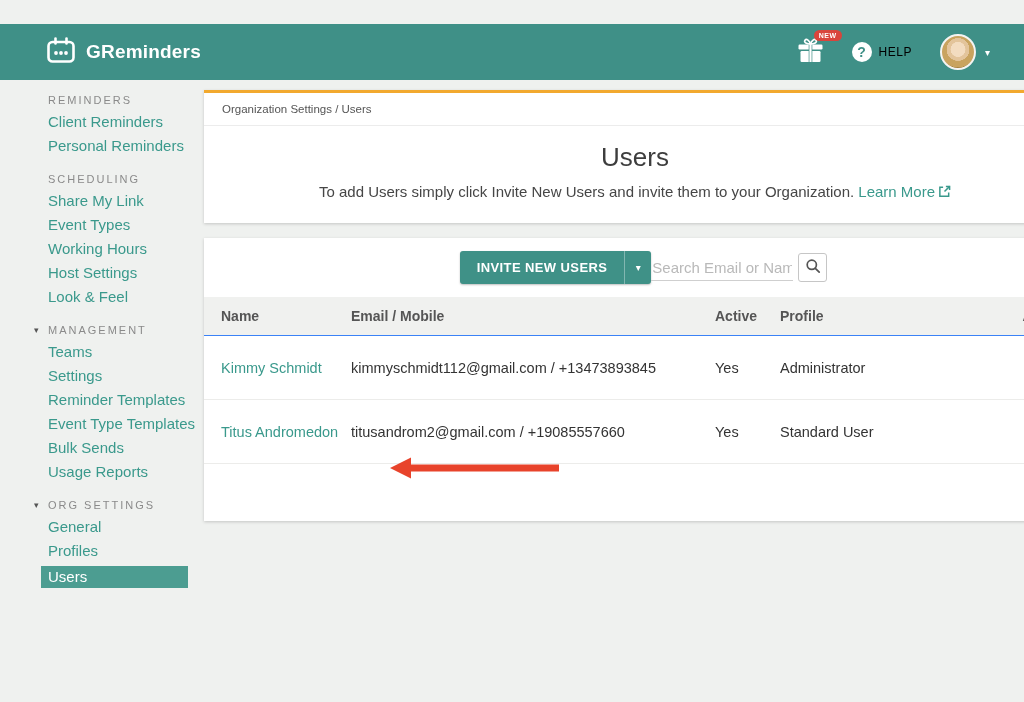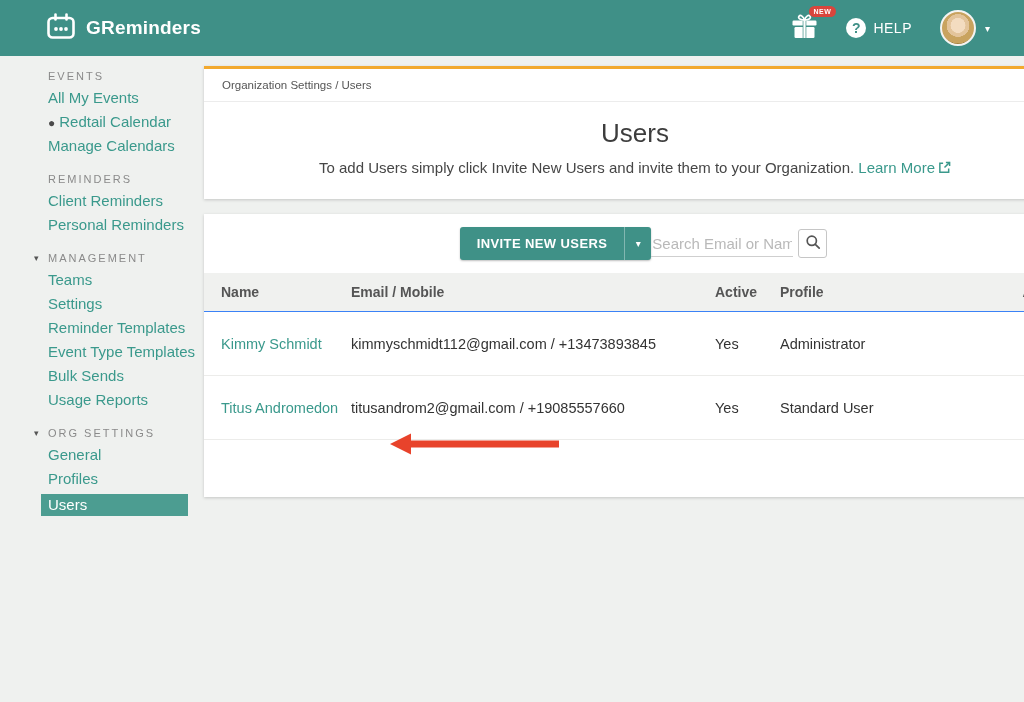--- a/index.html
+++ b/index.html
@@ -9,37 +9,38 @@
     background:#eff1ef;
     color:#3d3d3d;
     overflow:hidden;
   }
 
   
   .topbar {
     height:56px; background:#3f9087;
     display:flex; align-items:center; justify-content:space-between;
     padding:0 34px 0 46px;
+    margin-top:24px;
   }
   .brand { display:flex; align-items:center; gap:10px; }
   .brand-name { color:#fff; font-size:19px; font-weight:bold; letter-spacing:.2px; }
   .topbar-right { display:flex; align-items:center; gap:28px; }
   .gift-wrap { position:relative; cursor:pointer; }
   .new-badge {
     position:absolute; top:-8px; right:-18px;
     background:#d9453c; color:#fff; font-size:7px; font-weight:bold;
     padding:2px 5px; border-radius:8px; letter-spacing:.5px;
   }
   .help-wrap { display:flex; align-items:center; gap:7px; cursor:pointer; }
   .help-circle {
     width:20px; height:20px; border-radius:50%; background:#fff;
     color:#3f9087; font-weight:bold; font-size:14px;
     display:flex; align-items:center; justify-content:center;
   }
-  .help-label { color:#ffffff; font-size:14px; letter-spacing:.5px; }
+  .help-label { color:#000000; font-size:12px; letter-spacing:.5px; }
   .avatar-wrap { display:flex; align-items:center; gap:9px; cursor:pointer; }
   .avatar {
     width:36px; height:36px; border-radius:50%;
     border:2px solid #f4f4f2;
     background:
       radial-gradient(circle at 50% 42%, #f3dcc0 0 30%, #e3c49b 31% 46%, #c9a35f 47% 72%, #a8823f 73% 100%);
   }
   .caret-white { color:#fff; font-size:10px; }
 
   
@@ -178,33 +179,35 @@
       <span class="avatar"></span>
       <span class="caret-white">▾</span>
     </div>
   </div>
 </header>
 
 <div class="layout">
 
   <nav class="sidebar">
 
-    <div class="side-section">
-      <div class="side-heading">EVENTS</div>
-      <a class="side-item">All My Events</a>
-      <a class="side-item"><span class="dot">●</span><span>Redtail Calendar</span></a>
-      <a class="side-item">Manage Calendars</a>
-    </div>
 
     <div class="side-section">
       <div class="side-heading">REMINDERS</div>
       <a class="side-item">Client Reminders</a>
       <a class="side-item">Personal Reminders</a>
     </div>
 
+    <div class="side-section">
+      <div class="side-heading">SCHEDULING</div>
+      <a class="side-item">Share My Link</a>
+      <a class="side-item">Event Types</a>
+      <a class="side-item">Working Hours</a>
+      <a class="side-item">Host Settings</a>
+      <a class="side-item">Look &amp; Feel</a>
+    </div>
 
 
     <div class="side-section">
       <div class="side-heading"><span class="collapse-caret">▾</span><span>MANAGEMENT</span></div>
       <a class="side-item">Teams</a>
       <a class="side-item">Settings</a>
       <a class="side-item">Reminder Templates</a>
       <a class="side-item">Event Type Templates</a>
       <a class="side-item">Bulk Sends</a>
       <a class="side-item">Usage Reports</a>

